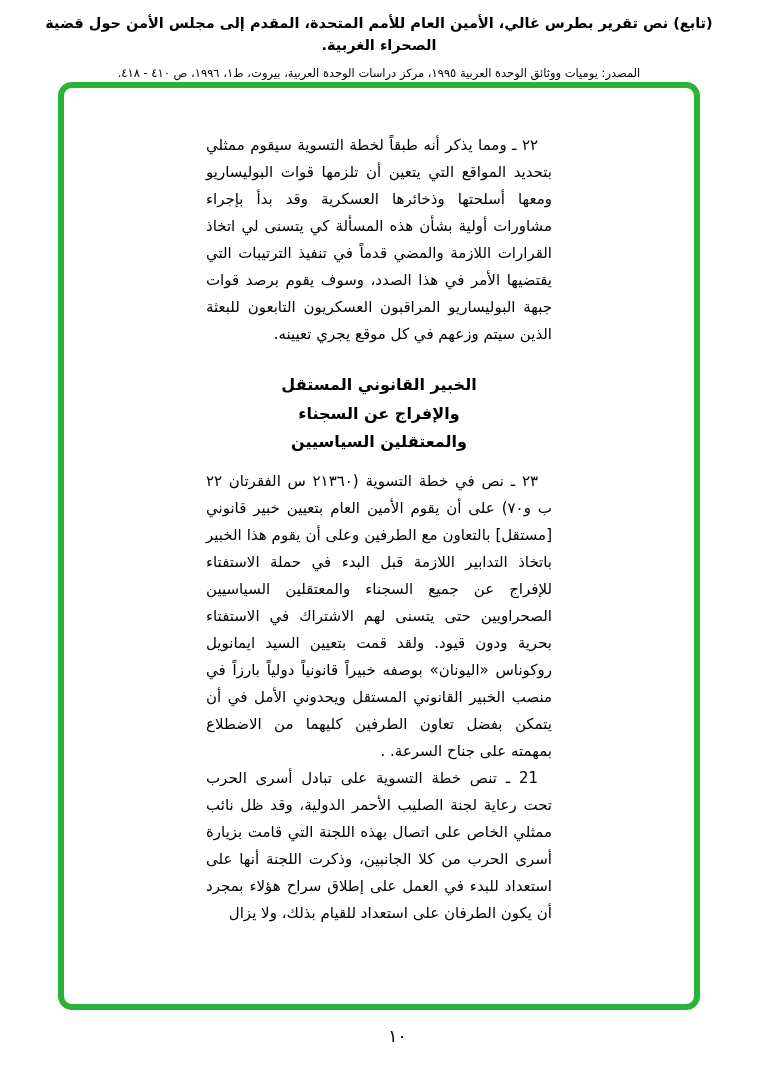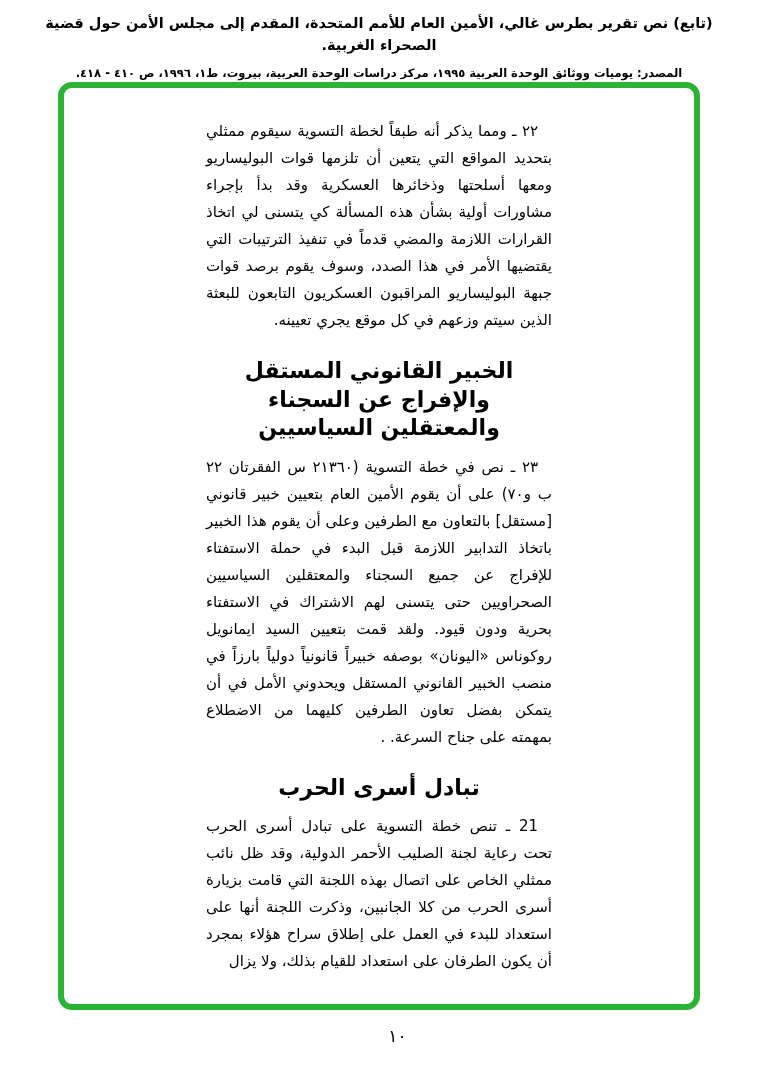--- a/index.html
+++ b/index.html
@@ -30,54 +30,54 @@
     direction: rtl;
   }
   .header-title {
     font-size: 14.5px;
     font-weight: bold;
     line-height: 22px;
     padding: 0 30px;
   }
   .header-source {
     font-size: 11.5px;
-    font-weight: bold;
+    font-weight: normal;
     line-height: 18px;
     margin-top: 8px;
     padding: 0 14px;
   }
   .frame {
     position: absolute;
     left: 58px;
     top: 82px;
     width: 642px;
     height: 928px;
     border: 6px solid var(--border_green);
     border-radius: 14px;
     background: var(--background);
   }
   .content {
     width: 346px;
     margin: 0 auto;
-    padding-top: 30px;
+    padding-top: 44px;
     direction: rtl;
     text-align: justify;
     font-size: 15px;
     line-height: 27px;
   }
   .body-paragraph {
     text-indent: 14px;
     text-align: justify;
     text-align-last: right;
   }
   .section-heading {
     text-align: center;
     text-align-last: center;
     font-weight: bold;
-    font-size: 22px;
+    font-size: 16px;
     line-height: 28.5px;
     white-space: pre-line;
     margin-top: 23px;
     margin-bottom: 11px;
     text-indent: 0;
   }
   .page-number {
     position: absolute;
     top: 1026px;
     left: 0;
@@ -102,21 +102,20 @@
     <div class="content">
 
       <p class="body-paragraph">٢٢ ـ ومما يذكر أنه طبقاً لخطة التسوية سيقوم ممثلي بتحديد المواقع التي يتعين أن تلزمها قوات البوليساريو ومعها أسلحتها وذخائرها العسكرية وقد بدأ بإجراء مشاورات أولية بشأن هذه المسألة كي يتسنى لي اتخاذ القرارات اللازمة والمضي قدماً في تنفيذ الترتيبات التي يقتضيها الأمر في هذا الصدد، وسوف يقوم برصد قوات جبهة البوليساريو المراقبون العسكريون التابعون للبعثة الذين سيتم وزعهم في كل موقع يجري تعيينه.</p>
 
       <h2 class="section-heading">الخبير القانوني المستقل
 والإفراج عن السجناء
 والمعتقلين السياسيين</h2>
 
       <p class="body-paragraph">٢٣ ـ نص في خطة التسوية (٢١٣٦٠ س الفقرتان ٢٢ ب و٧٠) على أن يقوم الأمين العام بتعيين خبير قانوني [مستقل] بالتعاون مع الطرفين وعلى أن يقوم هذا الخبير باتخاذ التدابير اللازمة قبل البدء في حملة الاستفتاء للإفراج عن جميع السجناء والمعتقلين السياسيين الصحراويين حتى يتسنى لهم الاشتراك في الاستفتاء بحرية ودون قيود. ولقد قمت بتعيين السيد ايمانويل روكوناس «اليونان» بوصفه خبيراً قانونياً دولياً بارزاً في منصب الخبير القانوني المستقل ويحدوني الأمل في أن يتمكن بفضل تعاون الطرفين كليهما من الاضطلاع بمهمته على جناح السرعة. .</p>
 
-      <h2 class="section-heading">تبادل أسرى الحرب</h2>
 
       <p class="body-paragraph">21 ـ تنص خطة التسوية على تبادل أسرى الحرب تحت رعاية لجنة الصليب الأحمر الدولية، وقد ظل نائب ممثلي الخاص على اتصال بهذه اللجنة التي قامت بزيارة أسرى الحرب من كلا الجانبين، وذكرت اللجنة أنها على استعداد للبدء في العمل على إطلاق سراح هؤلاء بمجرد أن يكون الطرفان على استعداد للقيام بذلك، ولا يزال</p>
 
     </div>
   </div>
 
   <div class="page-number">١٠</div>
 
 </div>
 

